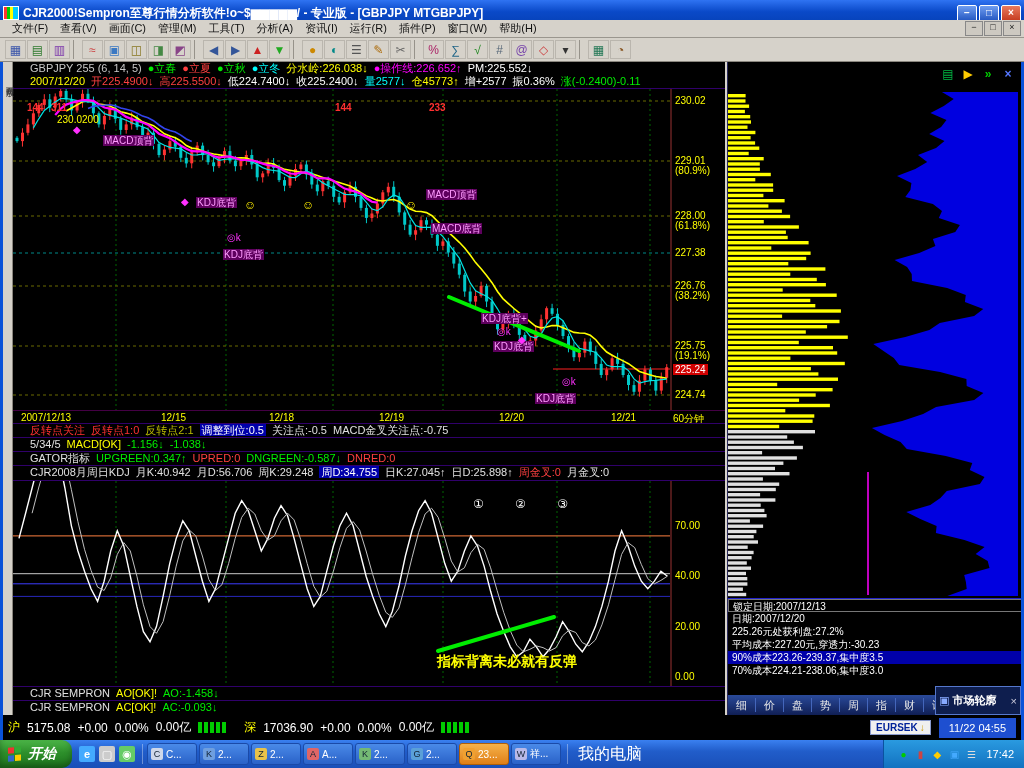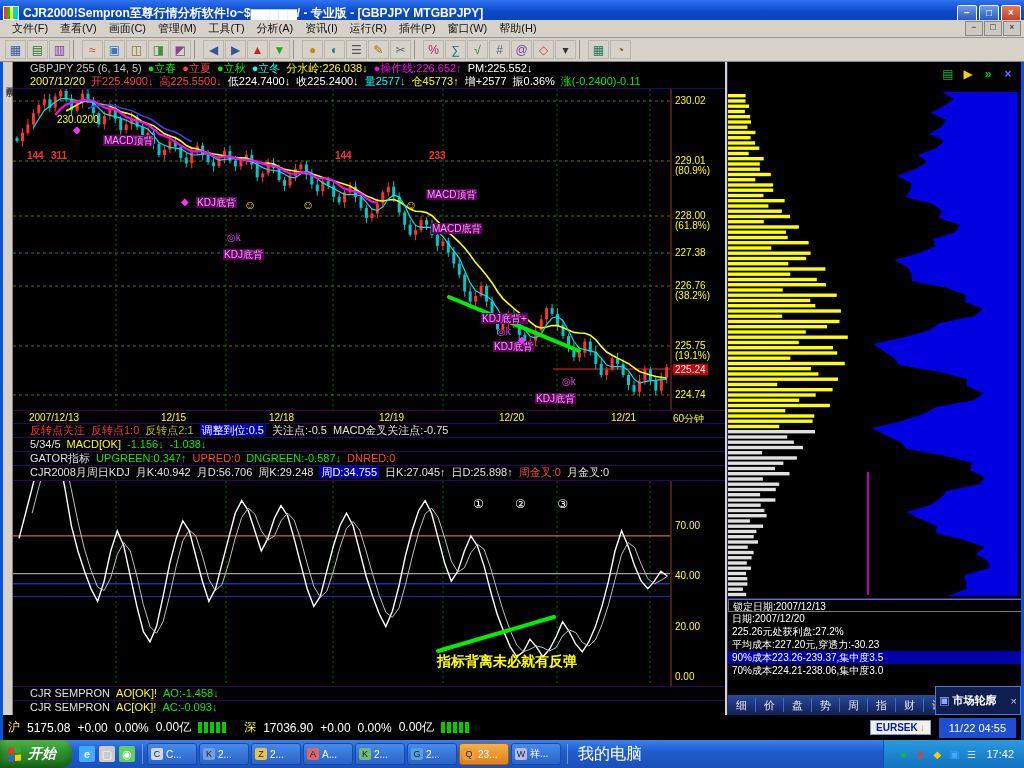--- a/index.html
+++ b/index.html
@@ -40,21 +40,21 @@
   #center{position:absolute;left:13px;top:62px;width:712px;height:653px;background:#000;}
   .info-row{position:absolute;left:0;width:712px;height:13px;font-size:11px;line-height:13px;
     padding-left:17px;box-sizing:border-box;white-space:nowrap;overflow:hidden;background:#000;}
   .seg{margin-right:6px;}
   .ind-row{border-top:1px solid #30006a;height:13px;}
   #chart-wrap{position:absolute;top:26px;left:0;width:712px;height:322px;border-top:1px solid #30006a;box-sizing:border-box;}
   #chart-overlay{position:absolute;left:0;top:0;width:712px;height:322px;}
   .ann-tag{position:absolute;font-size:10px;line-height:11px;color:#ff9bff;background:#5e005e;padding:0 1px;white-space:nowrap;}
   .ann-mk{position:absolute;font-size:10px;color:#ff30ff;white-space:nowrap;line-height:10px;}
   .ann-smile{position:absolute;font-size:12px;color:#ffee00;line-height:12px;}
-  .ann-count{position:absolute;font-size:10px;color:#ff3030;font-weight:bold;line-height:10px;margin-top:48px;}
+  .ann-count{position:absolute;font-size:10px;color:#ff3030;font-weight:bold;line-height:10px;}
   .ann-high{position:absolute;font-size:10px;color:#ffff00;line-height:10px;}
   .price-label{position:absolute;left:662px;color:#ffff00;font-size:10px;line-height:10px;white-space:nowrap;}
   .price-cur{position:absolute;left:660px;background:#d00000;color:#fff;font-size:10px;line-height:11px;padding:0 2px;}
   .date-row{position:absolute;top:348px;height:13px;width:712px;background:#000;border-top:1px solid #440044;}
   .date-label{position:absolute;color:#ffff00;font-size:10px;top:1px;white-space:nowrap;}
   #osc-wrap{position:absolute;top:418px;left:0;width:712px;height:206px;border-top:1px solid #30006a;box-sizing:border-box;}
   #osc-overlay{position:absolute;left:0;top:0;width:712px;height:206px;}
   .osc-label{position:absolute;left:662px;color:#ffff00;font-size:10px;line-height:10px;}
   .osc-note{position:absolute;left:424px;top:172px;color:#ffff00;font-size:14px;font-weight:bold;}
   .osc-markers{position:absolute;left:460px;top:16px;color:#fff;font-size:12px;letter-spacing:14px;}
@@ -483,21 +483,21 @@
           <div class="price-label" style="top: 159px;">227.38</div>
           <div class="price-label" style="top: 192px;">226.76<div>(38.2%)</div></div>
           <div class="price-label" style="top: 252px;">225.75<div>(19.1%)</div></div>
           <div class="price-cur" style="top: 275px;">225.24</div>
           <div class="price-label" style="top: 301px; text-align: right;">224.74</div>
         </div>
     </div>
 
     <div class="date-row" id="date-row">
       <span class="date-label" style="left:660px">60分钟</span>
-    <span class="date-label" style="left: 16px;">2007/12/13</span>
+    <span class="date-label" style="left: 8px;">2007/12/13</span>
         <span class="date-label" style="left: 148px;">12/15</span>
         <span class="date-label" style="left: 256px;">12/18</span>
         <span class="date-label" style="left: 366px;">12/19</span>
         <span class="date-label" style="left: 486px;">12/20</span>
         <span class="date-label" style="left: 598px;">12/21</span>
       </div>
 
     <div class="info-row ind-row" id="ind-row-0" style="top:361px"><span class="seg" style="color: rgb(255, 48, 48);">反转点关注</span><span class="seg" style="color: rgb(255, 48, 48);">反转点1:0</span><span class="seg" style="color: rgb(187, 187, 0);">反转点2:1</span><span class="seg" style="color: rgb(255, 255, 255); background: rgb(0, 0, 170); padding: 0px 2px;">调整到位:0.5</span><span class="seg" style="color: rgb(224, 224, 224);">关注点:-0.5</span><span class="seg" style="color: rgb(224, 224, 224);">MACD金叉关注点:-0.75</span></div>
     <div class="info-row ind-row" id="ind-row-1" style="top:375px"><span class="seg" style="color: rgb(224, 224, 224);">5/34/5</span><span class="seg" style="color: rgb(255, 255, 0);">MACD[OK]</span><span class="seg" style="color: rgb(0, 238, 0);">-1.156↓</span><span class="seg" style="color: rgb(0, 238, 0);">-1.038↓</span></div>
     <div class="info-row ind-row" id="ind-row-2" style="top:389px"><span class="seg" style="color: rgb(224, 224, 224);">GATOR指标</span><span class="seg" style="color: rgb(0, 238, 0);">UPGREEN:0.347↑</span><span class="seg" style="color: rgb(255, 64, 64);">UPRED:0</span><span class="seg" style="color: rgb(0, 238, 0);">DNGREEN:-0.587↓</span><span class="seg" style="color: rgb(255, 64, 64);">DNRED:0</span></div>

